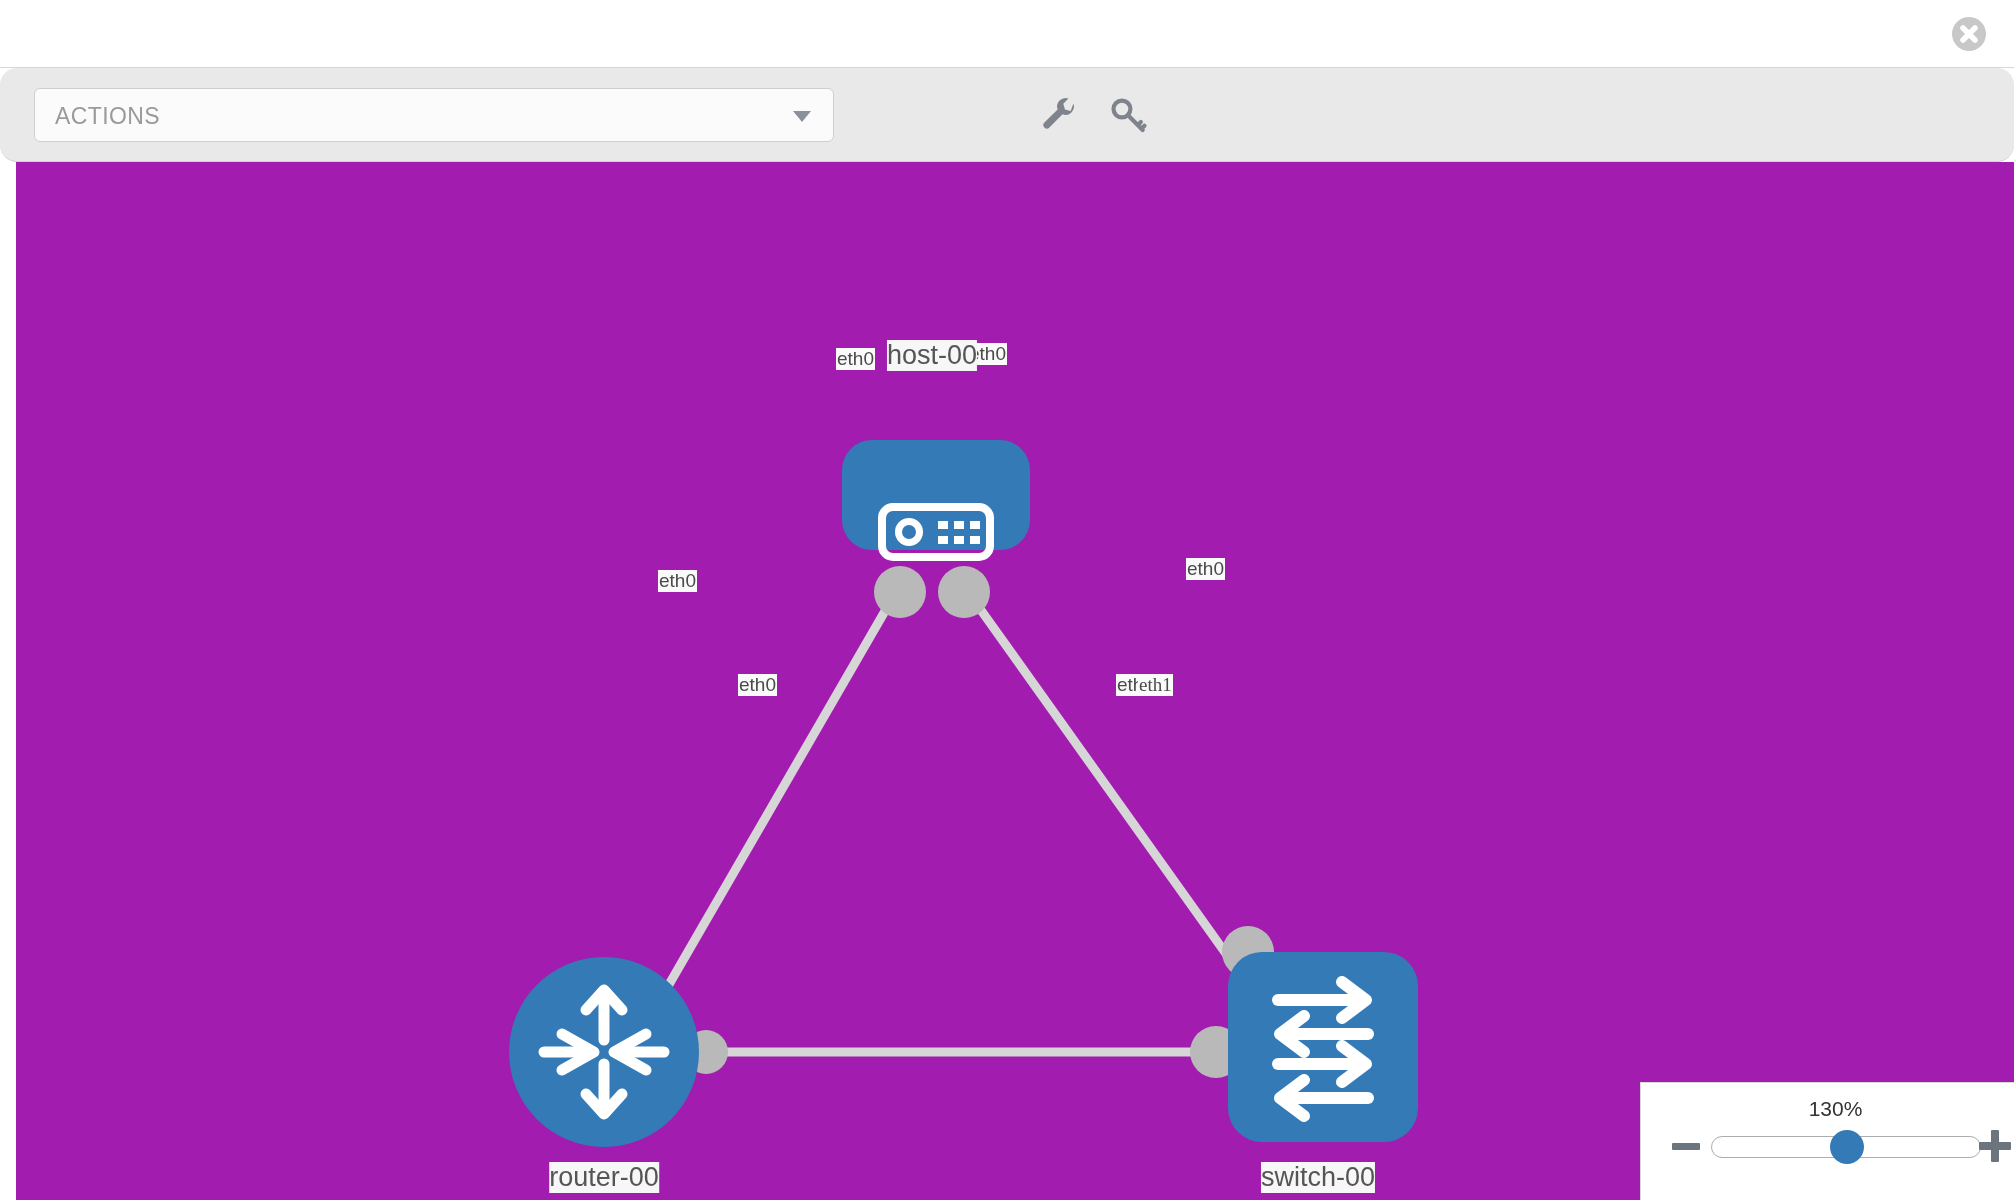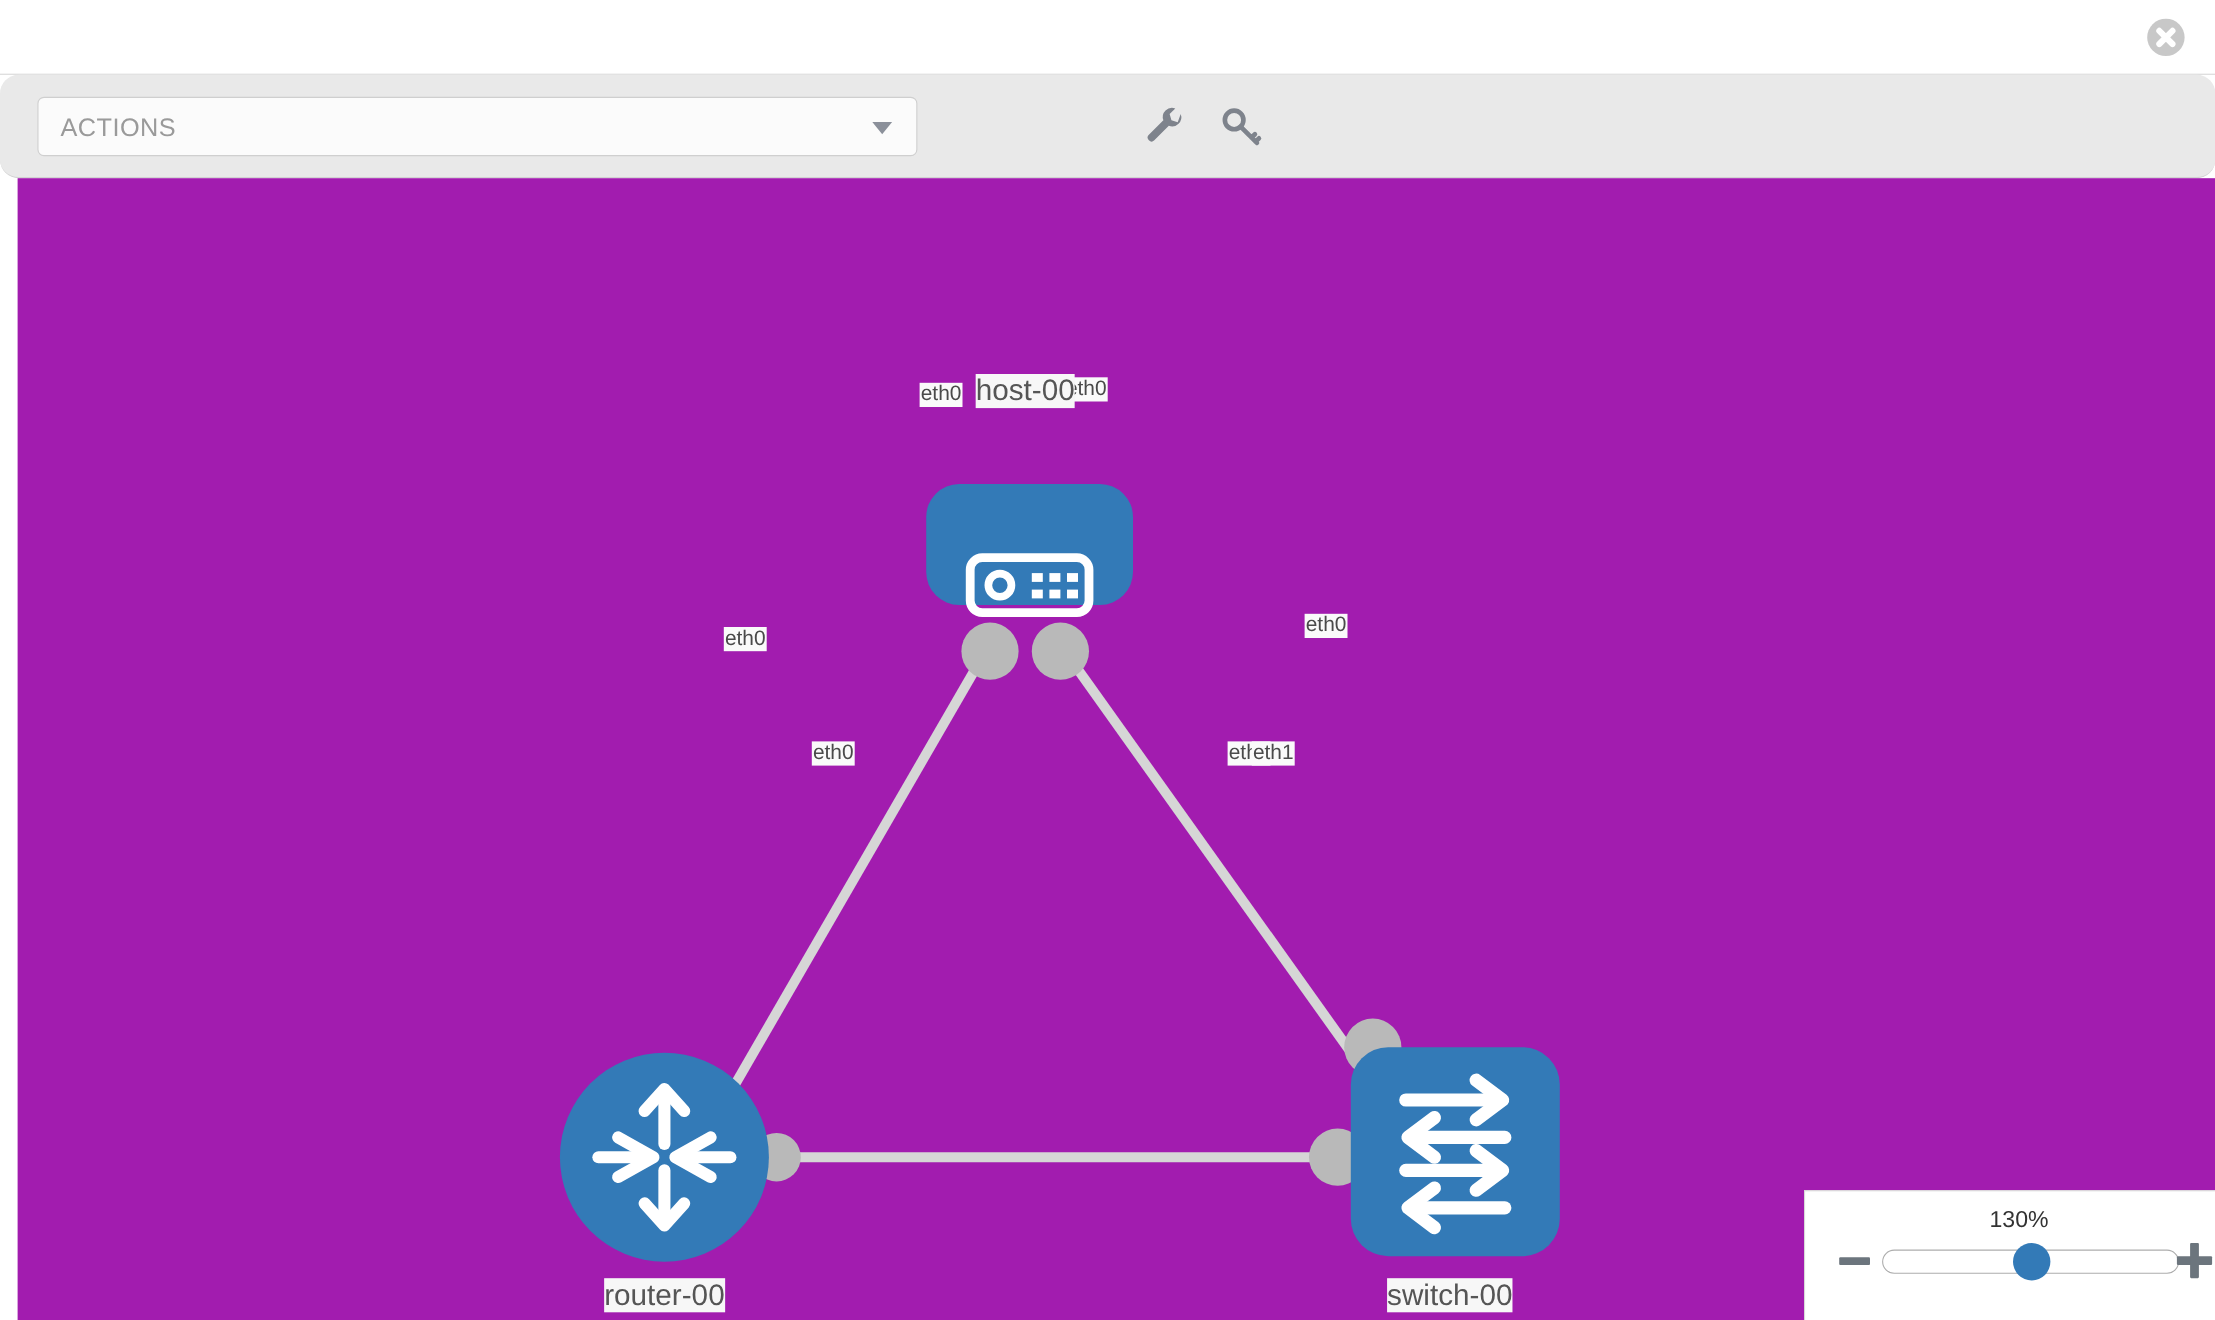--- a/index.html
+++ b/index.html
@@ -293,21 +293,21 @@
       </g>
     </g>
   </svg>
 
   <span class="iface-label" style="left:820px;  top:186px;">eth0</span>
   <span class="iface-label" style="left:952px;  top:181px;">eth0</span>
   <span class="iface-label" style="left:642px;  top:408px;">eth0</span>
   <span class="iface-label" style="left:1170px; top:396px;">eth0</span>
   <span class="iface-label" style="left:722px;  top:512px;">eth0</span>
   <span class="iface-label" style="left:1100px; top:512px;">eth0</span>
-  <span class="iface-label" style="left:1122px; top:512px;">eth1</span>
+  <span class="iface-label" style="left:1122px; top:512px;font-family:Liberation Serif, serif;">eth1</span>
 
   <span class="node-label" style="left:916px;  top:178px;">host-00</span>
   <span class="node-label" style="left:588px;  top:1000px;">router-00</span>
   <span class="node-label" style="left:1302px; top:1000px;">switch-00</span>
 
   <div class="zoom-panel">
     <div class="zoom-value">130%</div>
     <div class="zoom-minus">
       <span class="bar"></span>
     </div>

